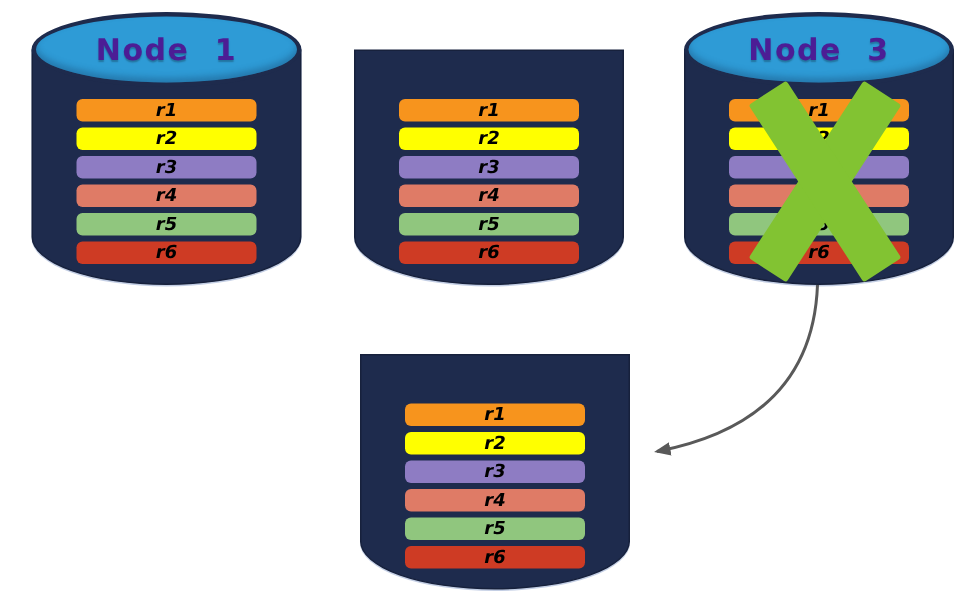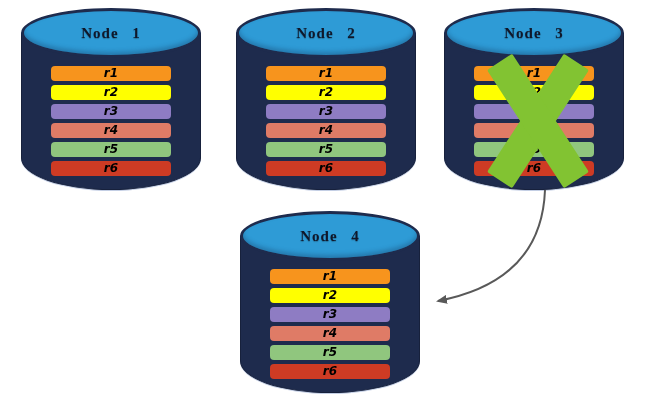--- a/index.html
+++ b/index.html
@@ -7,44 +7,43 @@
     width:646px;height:402px;position:relative;overflow:hidden;
     background:#ffffff;
     font-family:"DejaVu Sans","Liberation Sans",sans-serif;
   }
   .canvas{position:absolute;inset:0;}
 
   
   .node{position:absolute;width:180px;height:182px;}
   .node-1{left:21px;top:8px;}
   .node-2{left:236px;top:8px;}
-  .node-3{left:444px;top:8px;}
+  .node-3{left:456px;top:8px;}
   .node-4{left:240px;top:211px;}
 
   .cyl-body{
     position:absolute;left:0;right:0;top:25px;bottom:0;
     background:#1E2B4D;
     border:1px solid #17213C;
     border-radius:0 0 50% 50% / 0 0 32px 32px;
     box-shadow:0 1px 0 rgba(145,165,205,0.55);
   }
   .cyl-top{
     position:absolute;left:0;right:0;top:0;height:50px;
     background:#2E9BD6;
     border:3px solid #1E2B4D;
     border-radius:50%;
     box-sizing:border-box;
     box-shadow:inset 0 -3px 4px rgba(20,60,100,0.35);
     display:flex;align-items:center;justify-content:center;
   }
   .node-label{
-    color:#0f172a;font-size:15px;font-weight:bold;
+    color:#4c1d95;font-size:20px;font-weight:bold;
     letter-spacing:1px;word-spacing:9px;
     text-shadow:0 1px 1px rgba(0,0,0,0.25);
-    font-family:Liberation Serif, serif;
   }
 
   .rows{position:absolute;left:30px;right:30px;top:58px;font-style:italic;}
   .row{
     height:15px;margin-bottom:4px;border-radius:4px;
     display:flex;align-items:center;justify-content:center;
     font-size:12px;font-weight:bold;color:#000;line-height:15px;
   }
 
   
@@ -75,23 +74,20 @@
       <div class="row" style="background-color: rgb(255, 255, 0);">r2</div>
       <div class="row" style="background-color: rgb(142, 124, 195);">r3</div>
       <div class="row" style="background-color: rgb(223, 123, 102);">r4</div>
       <div class="row" style="background-color: rgb(144, 198, 126);">r5</div>
       <div class="row" style="background-color: rgb(206, 59, 36);">r6</div>
     </div>
   </div>
 
   <div class="node node-2">
     <div class="cyl-body" style="background-color: rgb(30, 43, 77);"></div>
-    <div class="cyl-top" style="background-color: rgb(46, 155, 214);">
-      <span class="node-label">Node 2</span>
-    </div>
     <div class="rows">
       <div class="row" style="background-color: rgb(247, 148, 29);">r1</div>
       <div class="row" style="background-color: rgb(255, 255, 0);">r2</div>
       <div class="row" style="background-color: rgb(142, 124, 195);">r3</div>
       <div class="row" style="background-color: rgb(223, 123, 102);">r4</div>
       <div class="row" style="background-color: rgb(144, 198, 126);">r5</div>
       <div class="row" style="background-color: rgb(206, 59, 36);">r6</div>
     </div>
   </div>
 
@@ -109,23 +105,20 @@
       <div class="row" style="background-color: rgb(206, 59, 36);">r6</div>
     </div>
     <div class="x-overlay">
       <div class="x-bar b1" style="background-color: rgb(130, 195, 50);"></div>
       <div class="x-bar b2" style="background-color: rgb(130, 195, 50);"></div>
     </div>
   </div>
 
   <div class="node node-4">
     <div class="cyl-body" style="background-color: rgb(30, 43, 77);"></div>
-    <div class="cyl-top" style="background-color: rgb(46, 155, 214);">
-      <span class="node-label">Node 4</span>
-    </div>
     <div class="rows">
       <div class="row" style="background-color: rgb(247, 148, 29);">r1</div>
       <div class="row" style="background-color: rgb(255, 255, 0);">r2</div>
       <div class="row" style="background-color: rgb(142, 124, 195);">r3</div>
       <div class="row" style="background-color: rgb(223, 123, 102);">r4</div>
       <div class="row" style="background-color: rgb(144, 198, 126);">r5</div>
       <div class="row" style="background-color: rgb(206, 59, 36);">r6</div>
     </div>
   </div>
 

